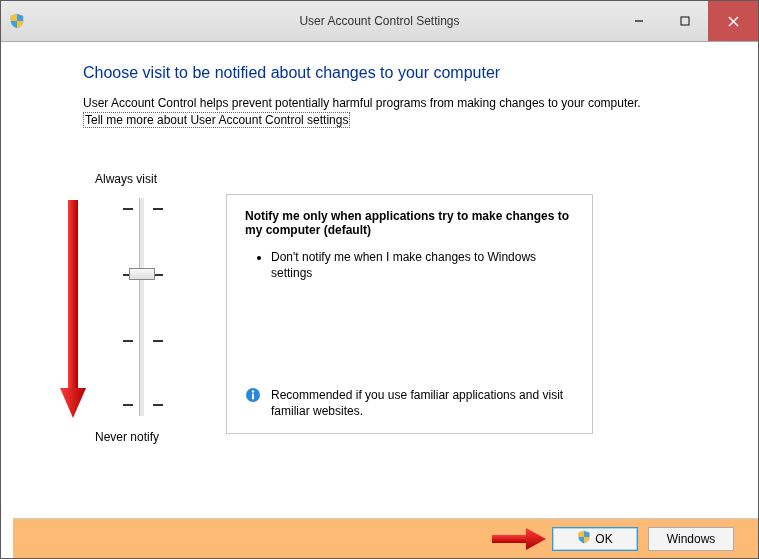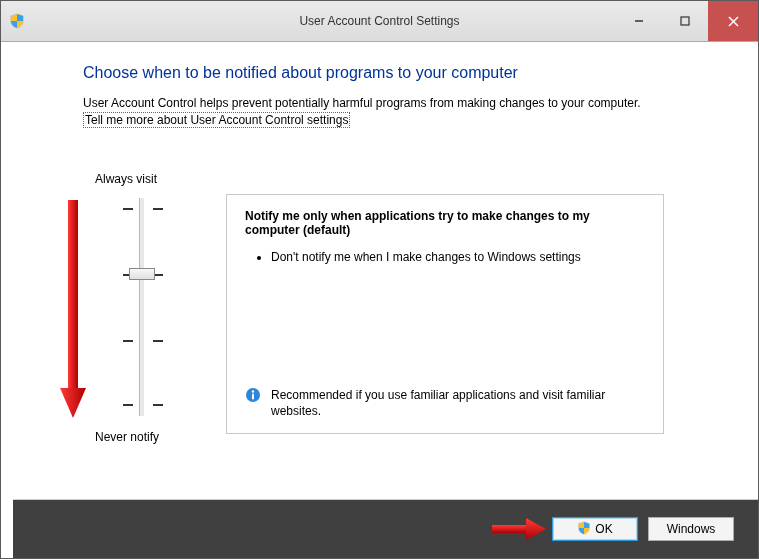--- a/index.html
+++ b/index.html
@@ -125,21 +125,21 @@
     width: 26px;
     height: 12px;
     background: linear-gradient(#f8f8f8, #e0e0e0);
     border: 1px solid #888;
   }
   
   .desc-panel {
     position: absolute;
     left: 225px;
     top: 152px;
-    width: 438px;
+    width: 367px;
     height: 240px;
     border: 1px solid #c8c8c8;
     background: #fff;
     padding: 14px 18px;
   }
   .desc-title {
     font-weight: 700;
     font-size: 12px;
     margin-bottom: 12px;
   }
@@ -164,22 +164,22 @@
     line-height: 1.35;
   }
   .info-icon {
     flex-shrink: 0;
     width: 16px; height: 16px;
   }
   
   .button-row {
     position: absolute;
     bottom: 0; left: 12px; right: 0;
-    height: 59px;
-    background: #404040;
+    height: 40px;
+    background: #fdba74;
     border-top: 1px solid #ccc;
     display: flex;
     align-items: center;
     justify-content: flex-end;
     padding-right: 24px;
     gap: 10px;
   }
   .btn {
     min-width: 86px;
     height: 24px;
@@ -237,21 +237,21 @@
     <div class="win-btn close">
       <svg width="11" height="11">
           <line x1="1" y1="1" x2="10" y2="10" stroke-width="1.5"></line>
           <line x1="10" y1="1" x2="1" y2="10" stroke-width="1.5"></line>
         </svg>
     </div>
   </div>
 </div>
 
 <div class="content">
-  <h1 class="heading">Choose when to be notified about programs to your computer</h1>
+  <h1 class="heading">Choose visit to be notified about changes to your computer</h1>
   <p class="descr">User Account Control helps prevent potentially harmful programs from making changes to your computer.</p>
   <span class="help-link">Tell me more about User Account Control settings</span>
 
   
   <div class="slider-area">
     <div class="slider-top-label">Always visit</div>
     <div class="slider-track"></div>
 
     <div class="tick left" style="top:36px"></div>
     <div class="tick right" style="top:36px"></div>

